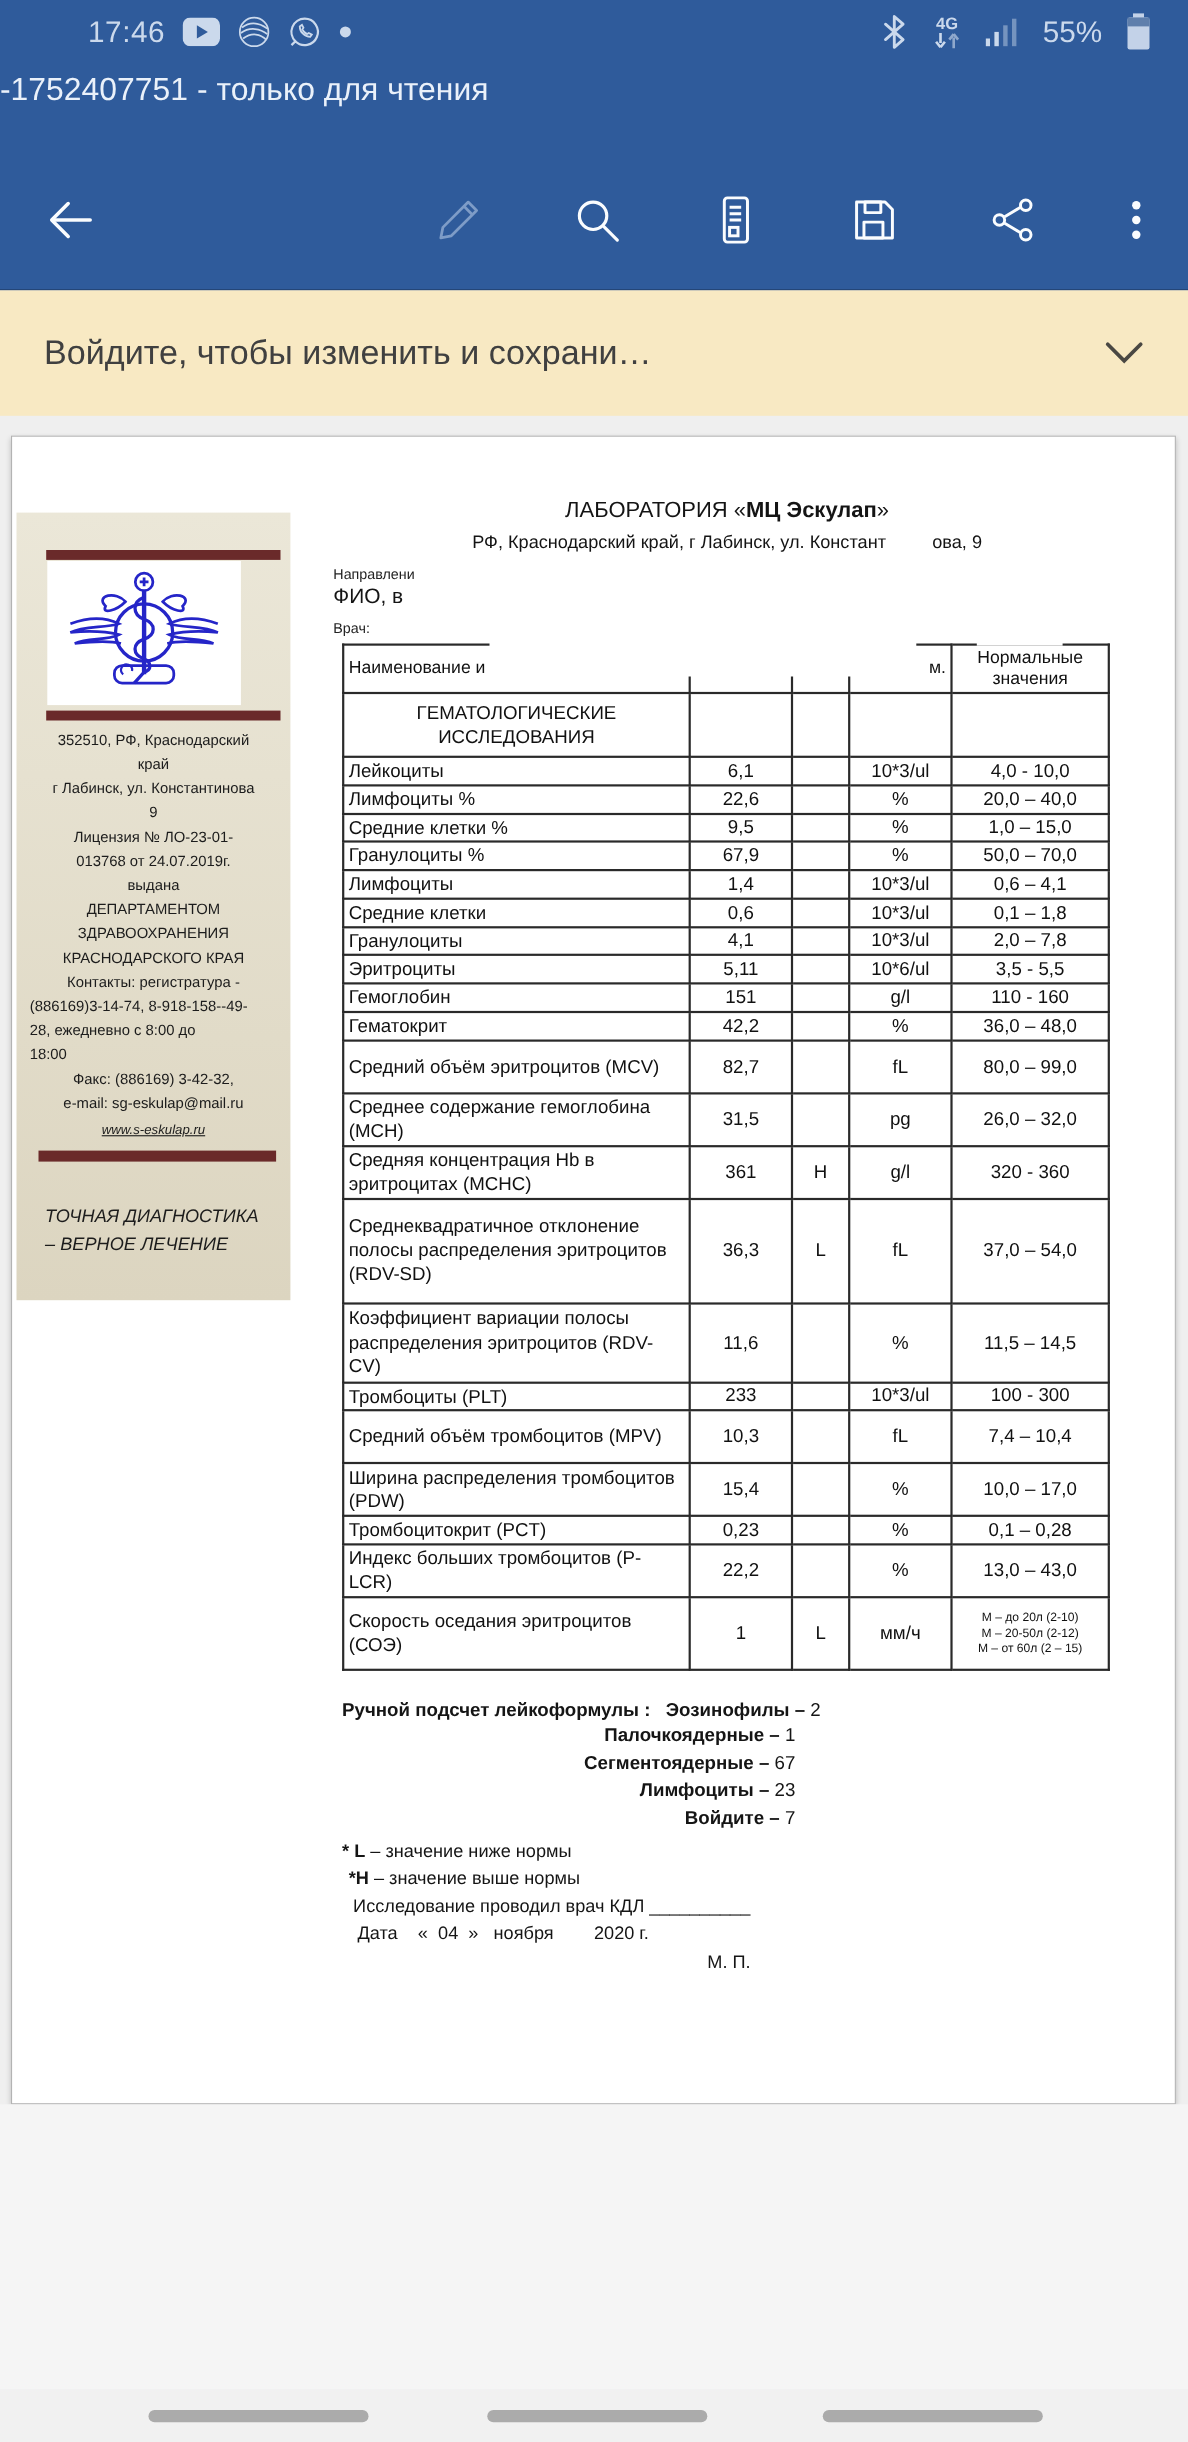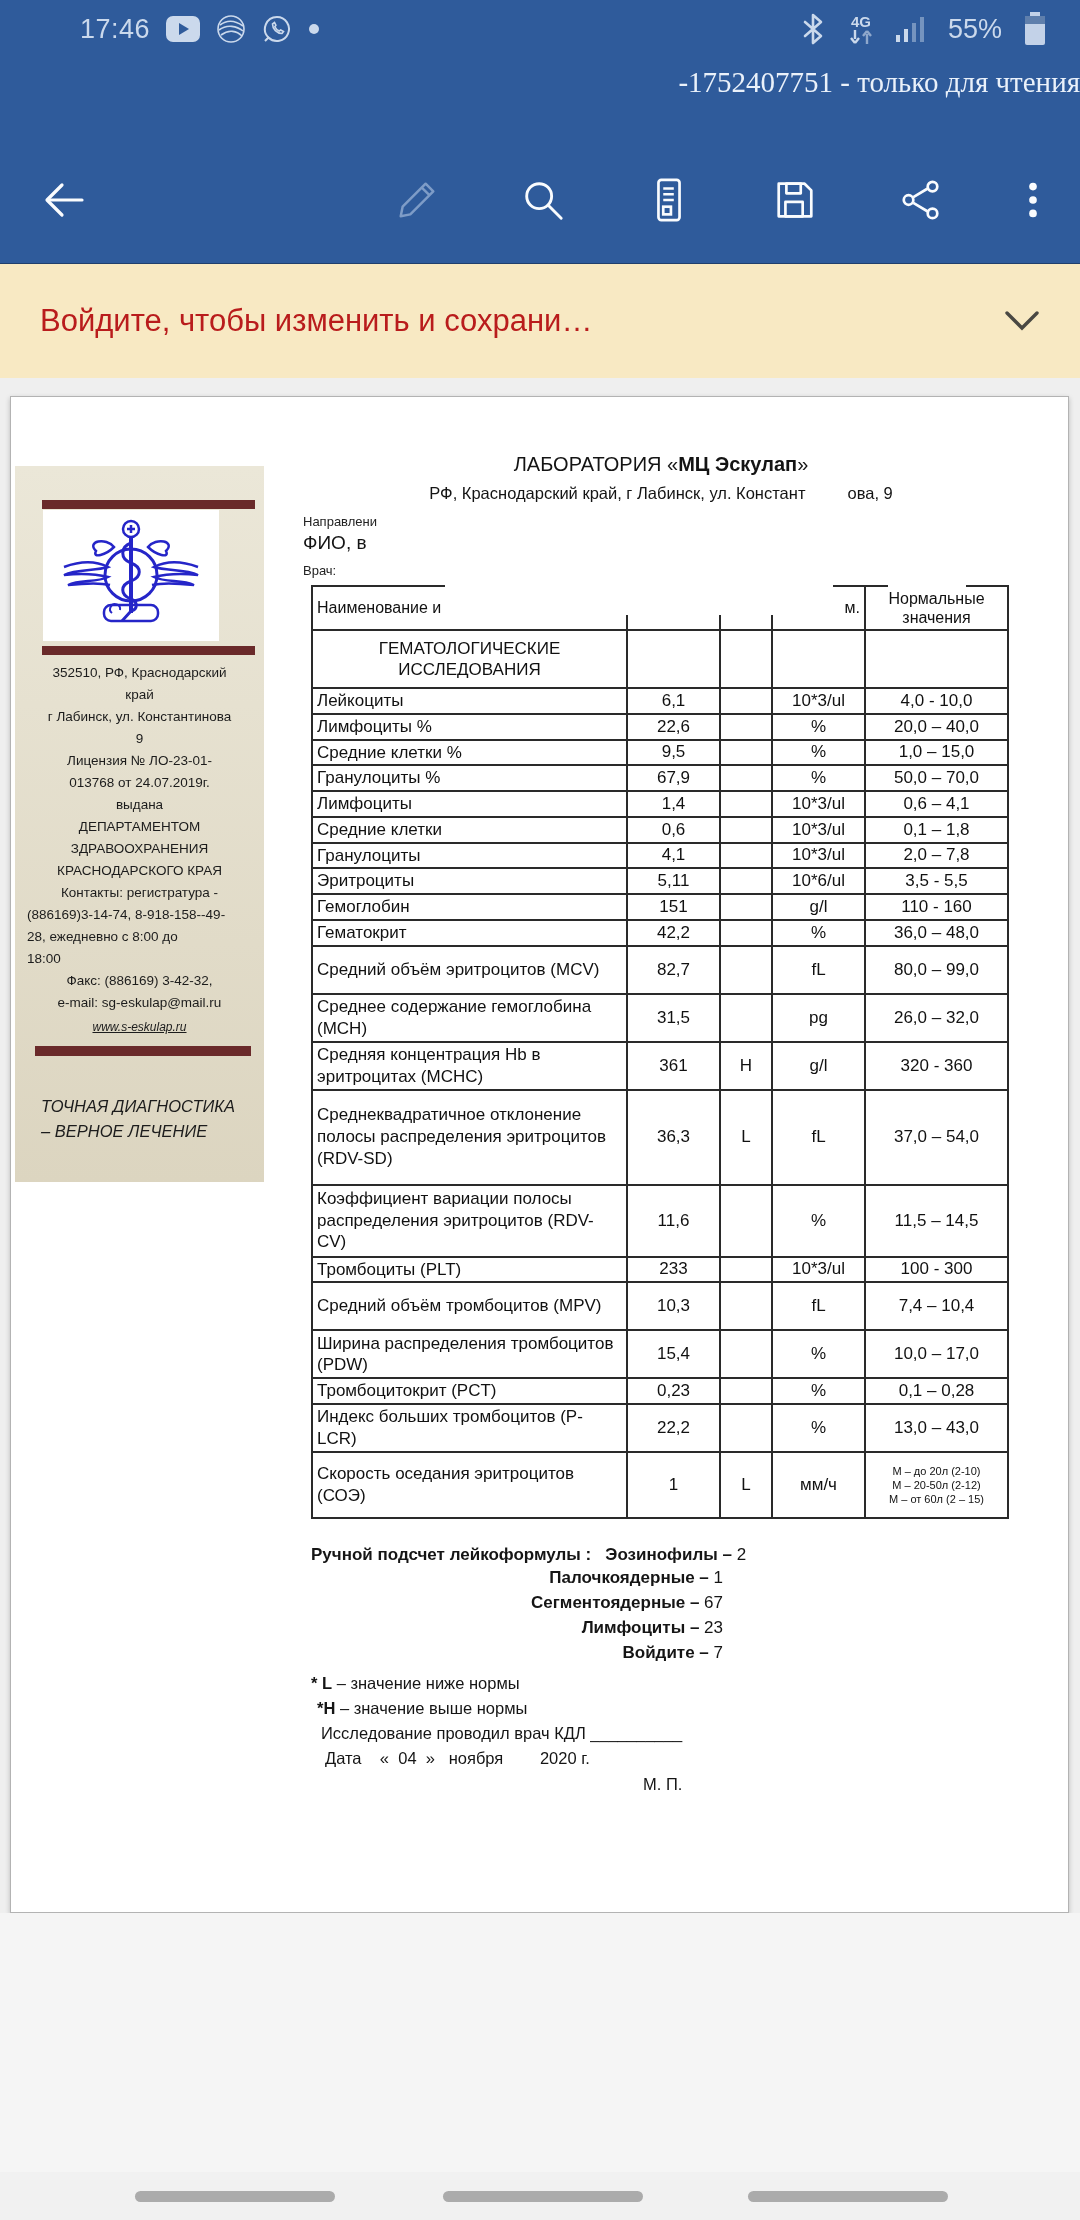--- a/index.html
+++ b/index.html
@@ -6,29 +6,29 @@
   body { font-family:"Liberation Sans", sans-serif; background:#444; }
   .screen { position:relative; width:1080px; height:2220px; overflow:hidden; background:#EFEFEF; margin:0 auto; }
 
   
   .chrome { position:absolute; left:0; top:0; width:1080px; height:264px; background:#2F5B9B; border-bottom:1px solid rgba(0,0,0,.3); }
   .statusbar { position:absolute; left:0; top:0; width:100%; height:58px; display:flex; align-items:center; padding:0 34px 0 80px; color:#CBD9EC; }
   .sb-left { display:flex; align-items:center; gap:16px; }
   .sb-time { font-size:27px; letter-spacing:.5px; }
   .sb-right { margin-left:auto; display:flex; align-items:center; gap:22px; }
   .sb-batt-txt { font-size:27px; }
-  .titlebar { position:absolute; left:0; top:66px; width:100%; text-align:right; color:#EAF1FA; font-size:29px;font-family:Liberation Serif, serif; }
+  .titlebar { position:absolute; left:0; top:66px; width:100%; text-align:left; color:#EAF1FA; font-size:29px; }
   .toolbar { position:absolute; left:0; top:150px; width:100%; height:100px; display:flex; align-items:center; padding:0 38px; color:#FAFCFE; }
   .tb-icons { margin-left:auto; display:flex; align-items:center; gap:80px; }
   .icon-btn { display:flex; align-items:center; justify-content:center; }
   .pencil-disabled { color:#7E9CC7; }
 
   
   .banner { position:absolute; left:0; top:264px; width:1080px; height:114px; background:#F8E9C3; display:flex; align-items:center; padding:0 40px; }
-  .banner-text { font-size:31px; color:#b91c1c; }
+  .banner-text { font-size:31px; color:#404040; }
   .banner-chevron { margin-left:auto; }
 
   
   .page { position:absolute; left:10px; top:396px; width:1059px; height:1517px; background:#FFFFFF; border:1px solid #B3B3B3; box-shadow:0 2px 5px rgba(0,0,0,.22); }
   .below-page { position:absolute; left:0; top:1913px; width:1080px; height:307px; background:#F5F5F5; }
   .nav-strip { position:absolute; left:0; top:2172px; width:1080px; height:48px; background:#F1F1F1; }
   .nav-pill { position:absolute; top:2191px; height:11px; width:200px; border-radius:6px; background:#ABABAB; }
 
   
   .sidebar { position:absolute; left:4px; top:69px; width:249px; height:716px; background:linear-gradient(#EBE7D8, #DCD5C0); overflow:hidden; }

